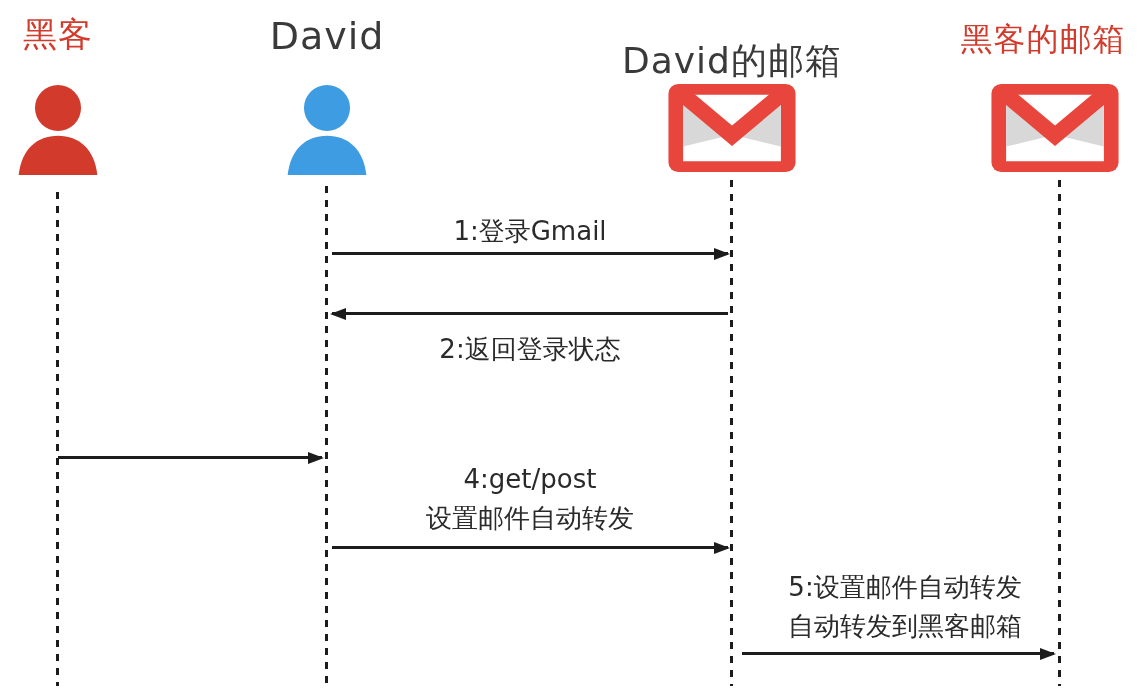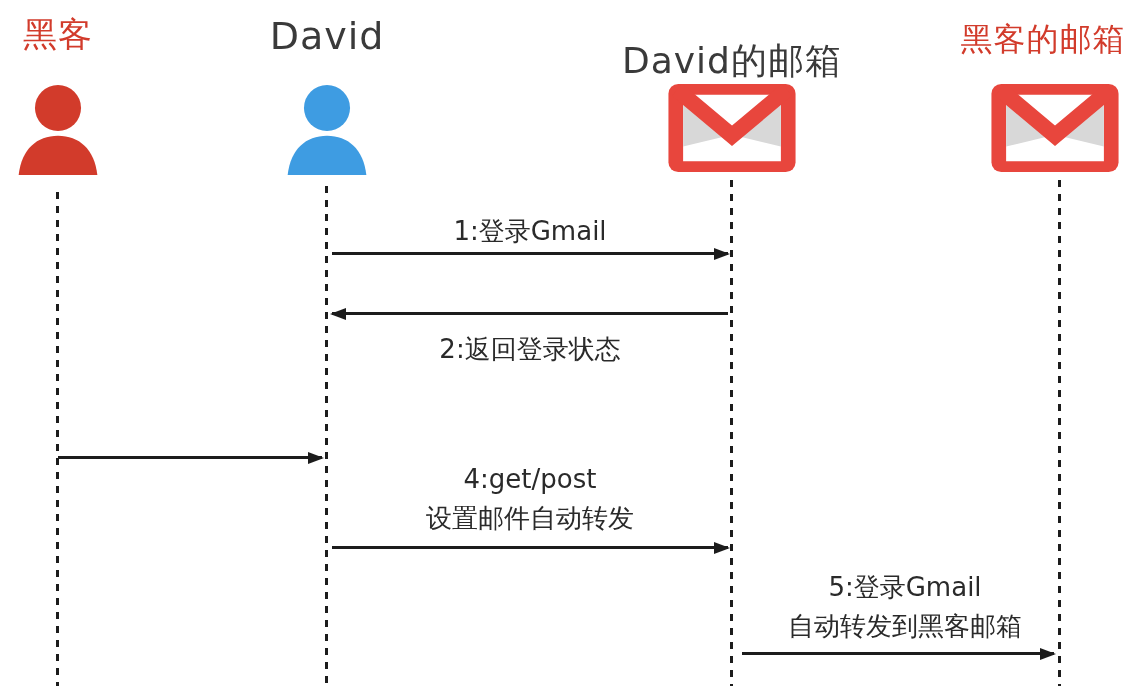--- a/index.html
+++ b/index.html
@@ -70,17 +70,17 @@
 
   <div class="arrow to-left" style="left:332px;top:312px;width:396px;"></div>
   <div class="msg" style="left:360px;top:330px;width:340px;">2:返回登录状态</div>
 
   <div class="arrow to-right" style="left:58px;top:456px;width:264px;"></div>
 
   <div class="msg" style="left:360px;top:460px;width:340px;">4:get/post
 设置邮件自动转发</div>
   <div class="arrow to-right" style="left:332px;top:546px;width:396px;"></div>
 
-  <div class="msg" style="left:740px;top:568px;width:330px;">5:登录Gmail
+  <div class="msg" style="left:740px;top:568px;width:330px;">5:设置邮件自动转发
 自动转发到黑客邮箱</div>
   <div class="arrow to-right" style="left:742px;top:652px;width:312px;"></div>
 
 </div>
 
 </body></html>

